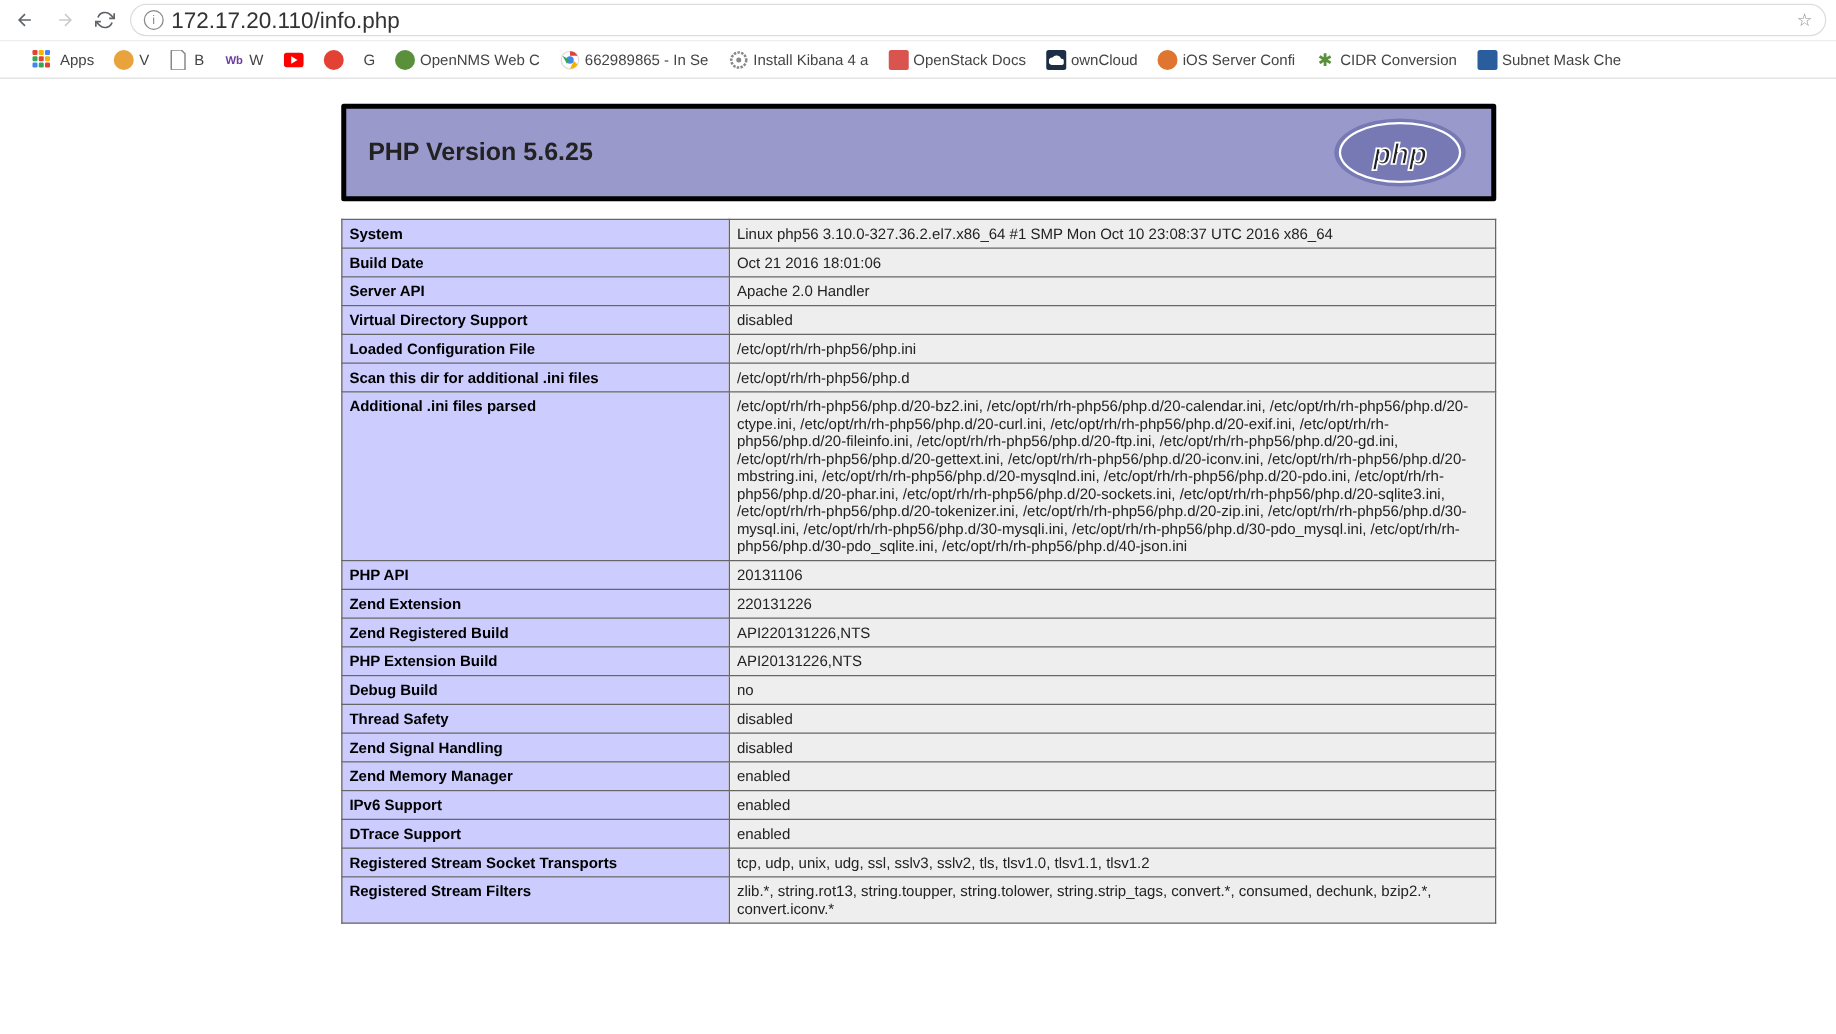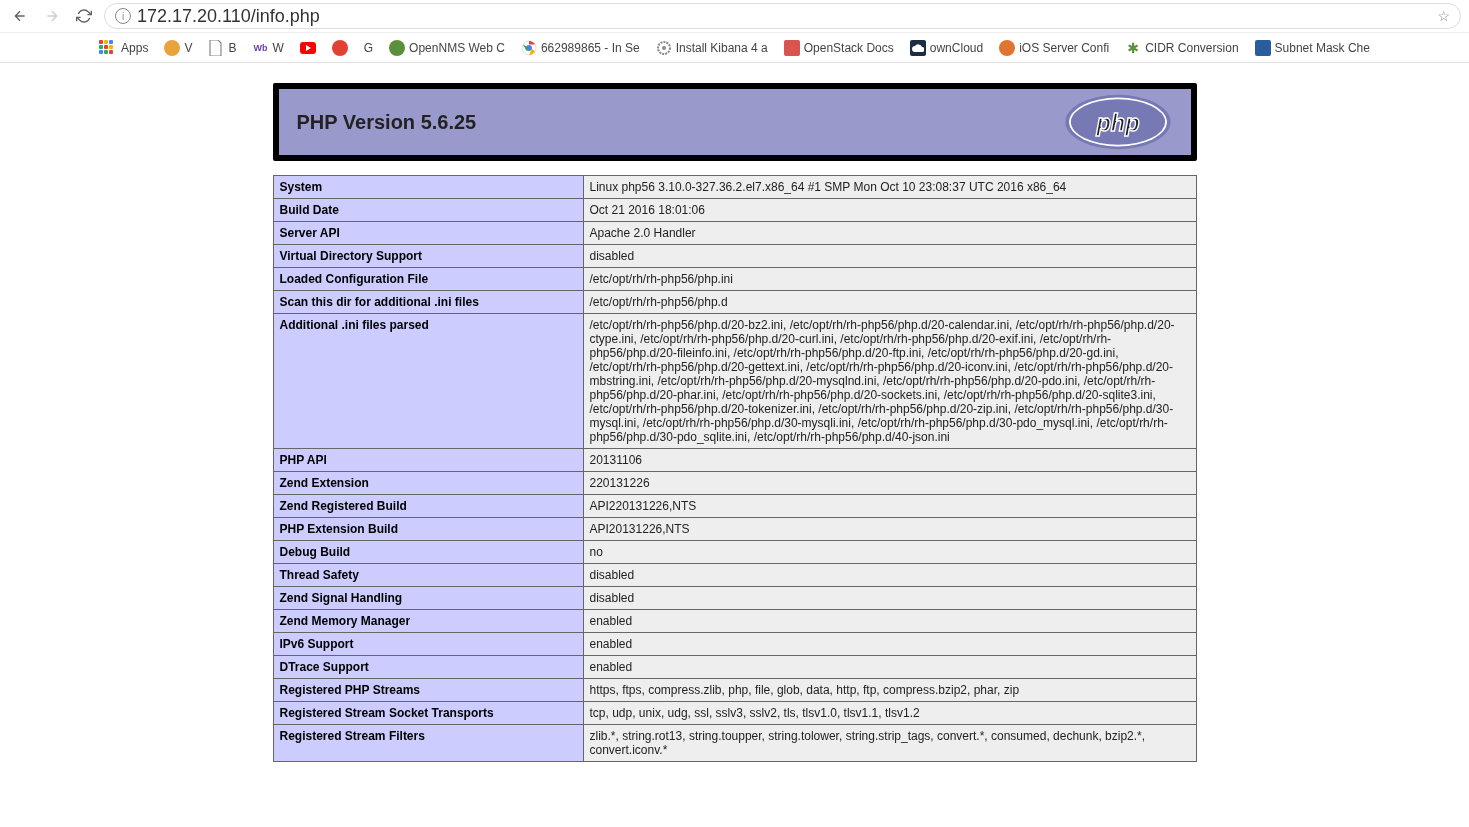--- a/index.html
+++ b/index.html
@@ -8,33 +8,33 @@
     
     .browser-chrome { background: #fff; border-bottom: 1px solid #e0e0e0; }
     .nav-bar { display: flex; align-items: center; padding: 4px 8px; gap: 8px; height: 32px; }
     .nav-btn { width: 24px; height: 24px; display: flex; align-items: center; justify-content: center; color: #5f6368; cursor: pointer; border-radius: 50%; }
     .nav-btn.disabled { color: #ccc; cursor: default; }
     .url-bar { flex: 1; display: flex; align-items: center; background: #fff; border: 1px solid #ddd; border-radius: 16px; padding: 3px 10px; height: 26px; }
     .url-info-icon { width: 16px; height: 16px; border: 1px solid #888; border-radius: 50%; display: flex; align-items: center; justify-content: center; font-size: 10px; color: #888; margin-right: 6px; flex-shrink: 0; }
     .url-text { flex: 1; color: #333; font-size: 18px; overflow: hidden; white-space: nowrap; }
     .star-icon { color: #888; font-size: 14px; margin-left: 8px; }
     
-    .bookmarks-bar { display: flex; align-items: center; padding: 4px 20px; gap: 4px; height: 30px; border-top: 1px solid #eee; overflow: hidden; white-space: nowrap; justify-content: center; }
+    .bookmarks-bar { display: flex; align-items: center; padding: 4px 20px; gap: 4px; height: 30px; border-top: 1px solid #eee; overflow: hidden; white-space: nowrap; }
     .apps-icon { width: 16px; height: 16px; display: grid; grid-template-columns: repeat(3, 4px); grid-template-rows: repeat(3, 4px); gap: 1px; margin-right: 2px; }
     .apps-icon span { background: #888; border-radius: 1px; }
     .apps-icon span:nth-child(1){background:#e34133;} .apps-icon span:nth-child(2){background:#f4b400;} .apps-icon span:nth-child(3){background:#4285f4;}
     .apps-icon span:nth-child(4){background:#34a853;} .apps-icon span:nth-child(5){background:#e34133;} .apps-icon span:nth-child(6){background:#f4b400;}
     .apps-icon span:nth-child(7){background:#4285f4;} .apps-icon span:nth-child(8){background:#34a853;} .apps-icon span:nth-child(9){background:#e34133;}
     .bookmark-item { display: flex; align-items: center; gap: 4px; padding: 3px 6px; color: #444; font-size: 12px; cursor: pointer; border-radius: 3px; white-space: nowrap; }
     .bm-favicon { width: 16px; height: 16px; border-radius: 2px; display: flex; align-items: center; justify-content: center; font-size: 9px; color: #fff; flex-shrink: 0; }
     
     
     .page-content { padding: 20px 0 40px; }
     .php-container { width: 924px; margin: 0 auto; }
-    .php-header { background: #9999cc; border: 6px solid #000000; display: flex; align-items: center; justify-content: space-between; padding: 16px 18px; height: 78px; border-radius: 2px; }
+    .php-header { background: #9999cc; border: 4px solid #000000; display: flex; align-items: center; justify-content: space-between; padding: 16px 18px; height: 78px; border-radius: 2px; }
     .php-header h1 { font-size: 20px; font-weight: bold; color: #222; }
     .php-logo { width: 110px; height: 58px; }
     
     .php-table { width: 100%; border-collapse: collapse; margin-top: 14px; }
     .php-table td { border: 1px solid #666; padding: 4px 6px; vertical-align: top; font-size: 12px; }
     .php-table td.key { background: #ccccff; font-weight: bold; color: #000000; width: 310px; }
     .php-table td.val { background: #eeeeee; color: #222; word-break: break-word; }
   </style>
 </head>
 <body>
@@ -235,24 +235,20 @@
           </tr>
           <tr>
             <td class="key">IPv6 Support</td>
             <td class="val">enabled</td>
           </tr>
           <tr>
             <td class="key">DTrace Support</td>
             <td class="val">enabled</td>
           </tr>
           <tr>
-            <td class="key">Registered PHP Streams</td>
-            <td class="val">https, ftps, compress.zlib, php, file, glob, data, http, ftp, compress.bzip2, phar, zip</td>
-          </tr>
-          <tr>
             <td class="key">Registered Stream Socket Transports</td>
             <td class="val">tcp, udp, unix, udg, ssl, sslv3, sslv2, tls, tlsv1.0, tlsv1.1, tlsv1.2</td>
           </tr>
           <tr>
             <td class="key">Registered Stream Filters</td>
             <td class="val">zlib.*, string.rot13, string.toupper, string.tolower, string.strip_tags, convert.*, consumed, dechunk, bzip2.*, convert.iconv.*</td>
           </tr>
         </tbody>
     </table>
   </div>

